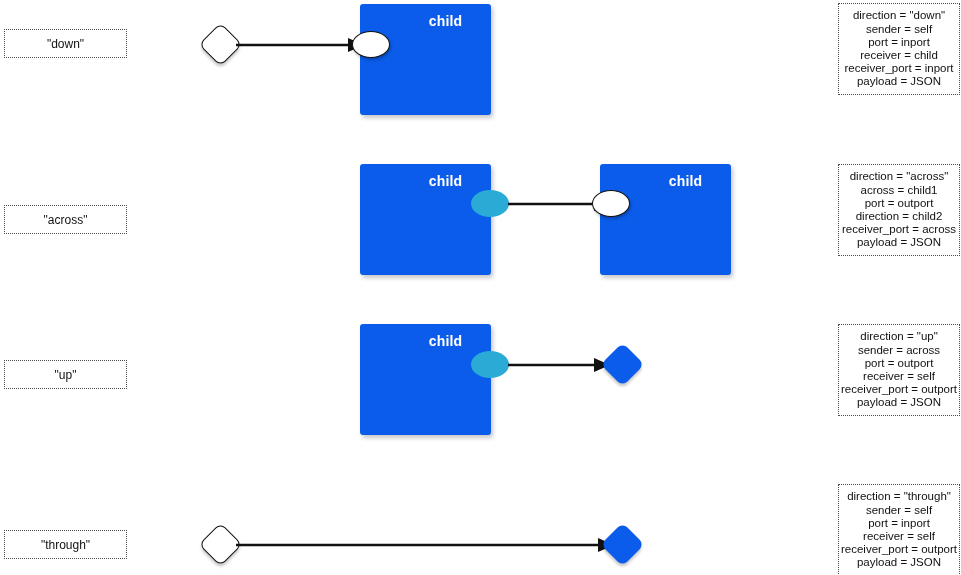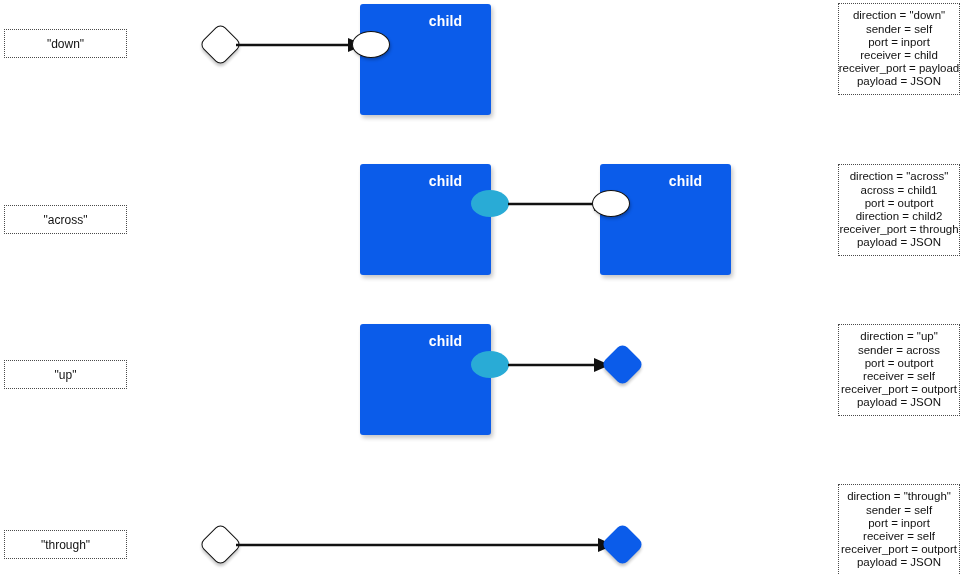--- a/index.html
+++ b/index.html
@@ -135,21 +135,21 @@
     <span class="child-label">child</span>
   </div>
 
   <div class="port port-in" style="left:352px; top:31px; width:38px; height:27px;"></div>
 
   <div class="note" style="left:838px; top:3px; width:122px; height:92px;">
     <span class="line">direction = "down"</span>
     <span class="line">sender = self</span>
     <span class="line">port = inport</span>
     <span class="line">receiver = child</span>
-    <span class="line">receiver_port = payload</span>
+    <span class="line">receiver_port = inport</span>
     <span class="line">payload = JSON</span>
   </div>
 
   <div class="chip" style="left:4px; top:205px; width:123px; height:29px;">
     <span>"across"</span>
   </div>
 
   <div class="child-box" style="left:360px; top:164px; width:131px; height:111px;">
     <span class="child-label">child</span>
   </div>
@@ -165,21 +165,21 @@
     <span class="child-label">child</span>
   </div>
 
   <div class="port port-in" style="left:592px; top:190px; width:38px; height:27px;"></div>
 
   <div class="note" style="left:838px; top:164px; width:122px; height:92px;">
     <span class="line">direction = "across"</span>
     <span class="line">across = child1</span>
     <span class="line">port = outport</span>
     <span class="line">direction = child2</span>
-    <span class="line">receiver_port = through</span>
+    <span class="line">receiver_port = across</span>
     <span class="line">payload = JSON</span>
   </div>
 
   <div class="chip" style="left:4px; top:360px; width:123px; height:29px;">
     <span>"up"</span>
   </div>
 
   <div class="child-box" style="left:360px; top:324px; width:131px; height:111px;">
     <span class="child-label">child</span>
   </div>

